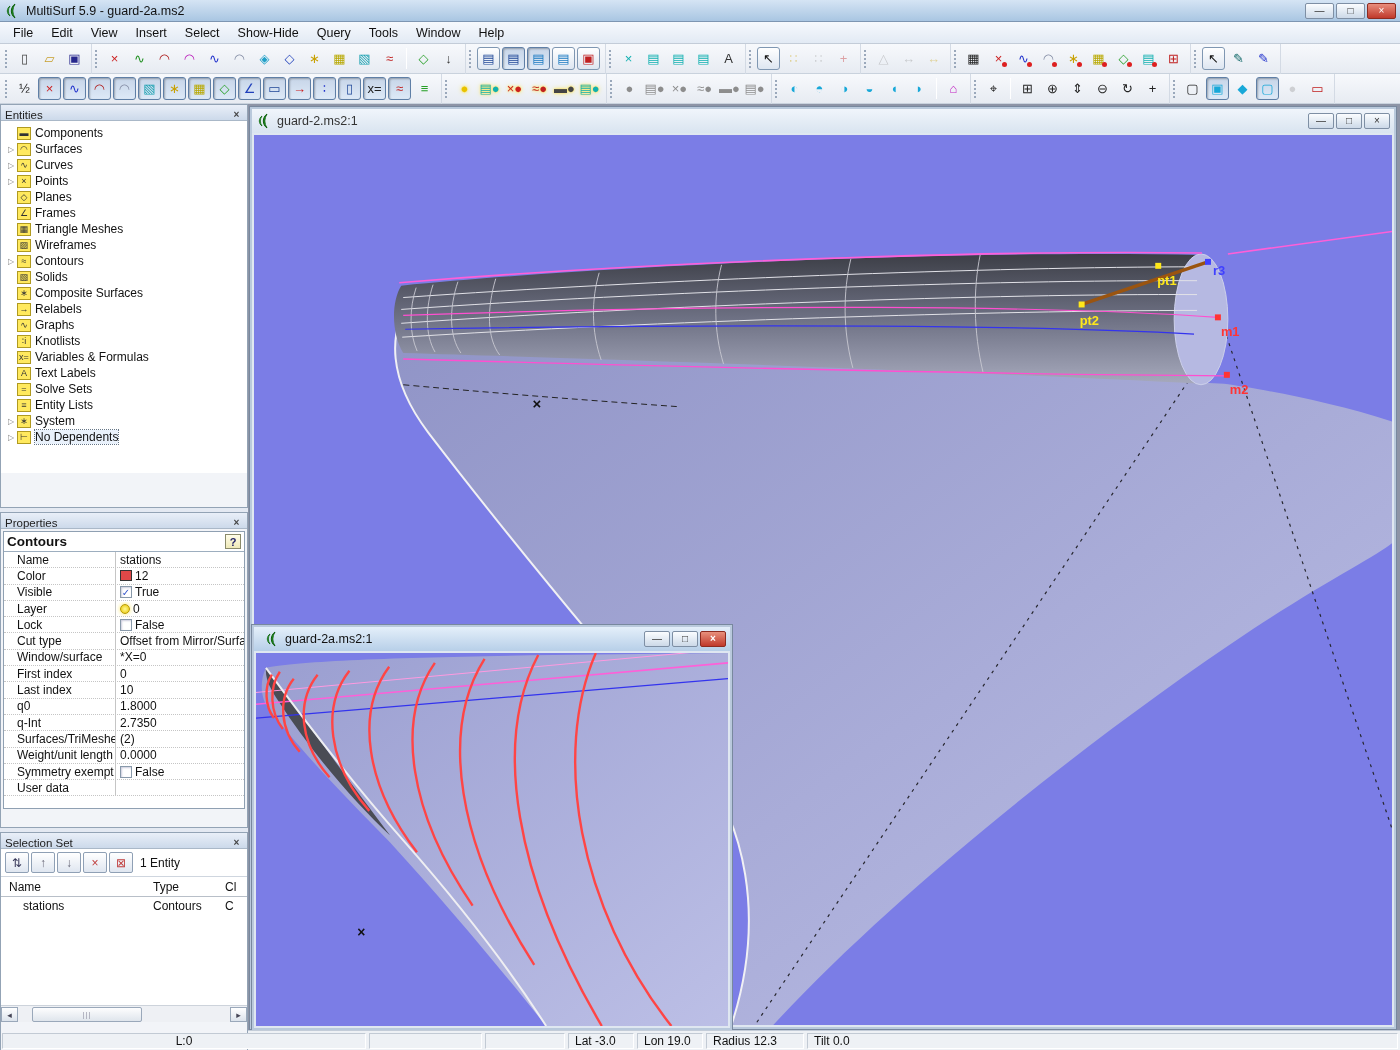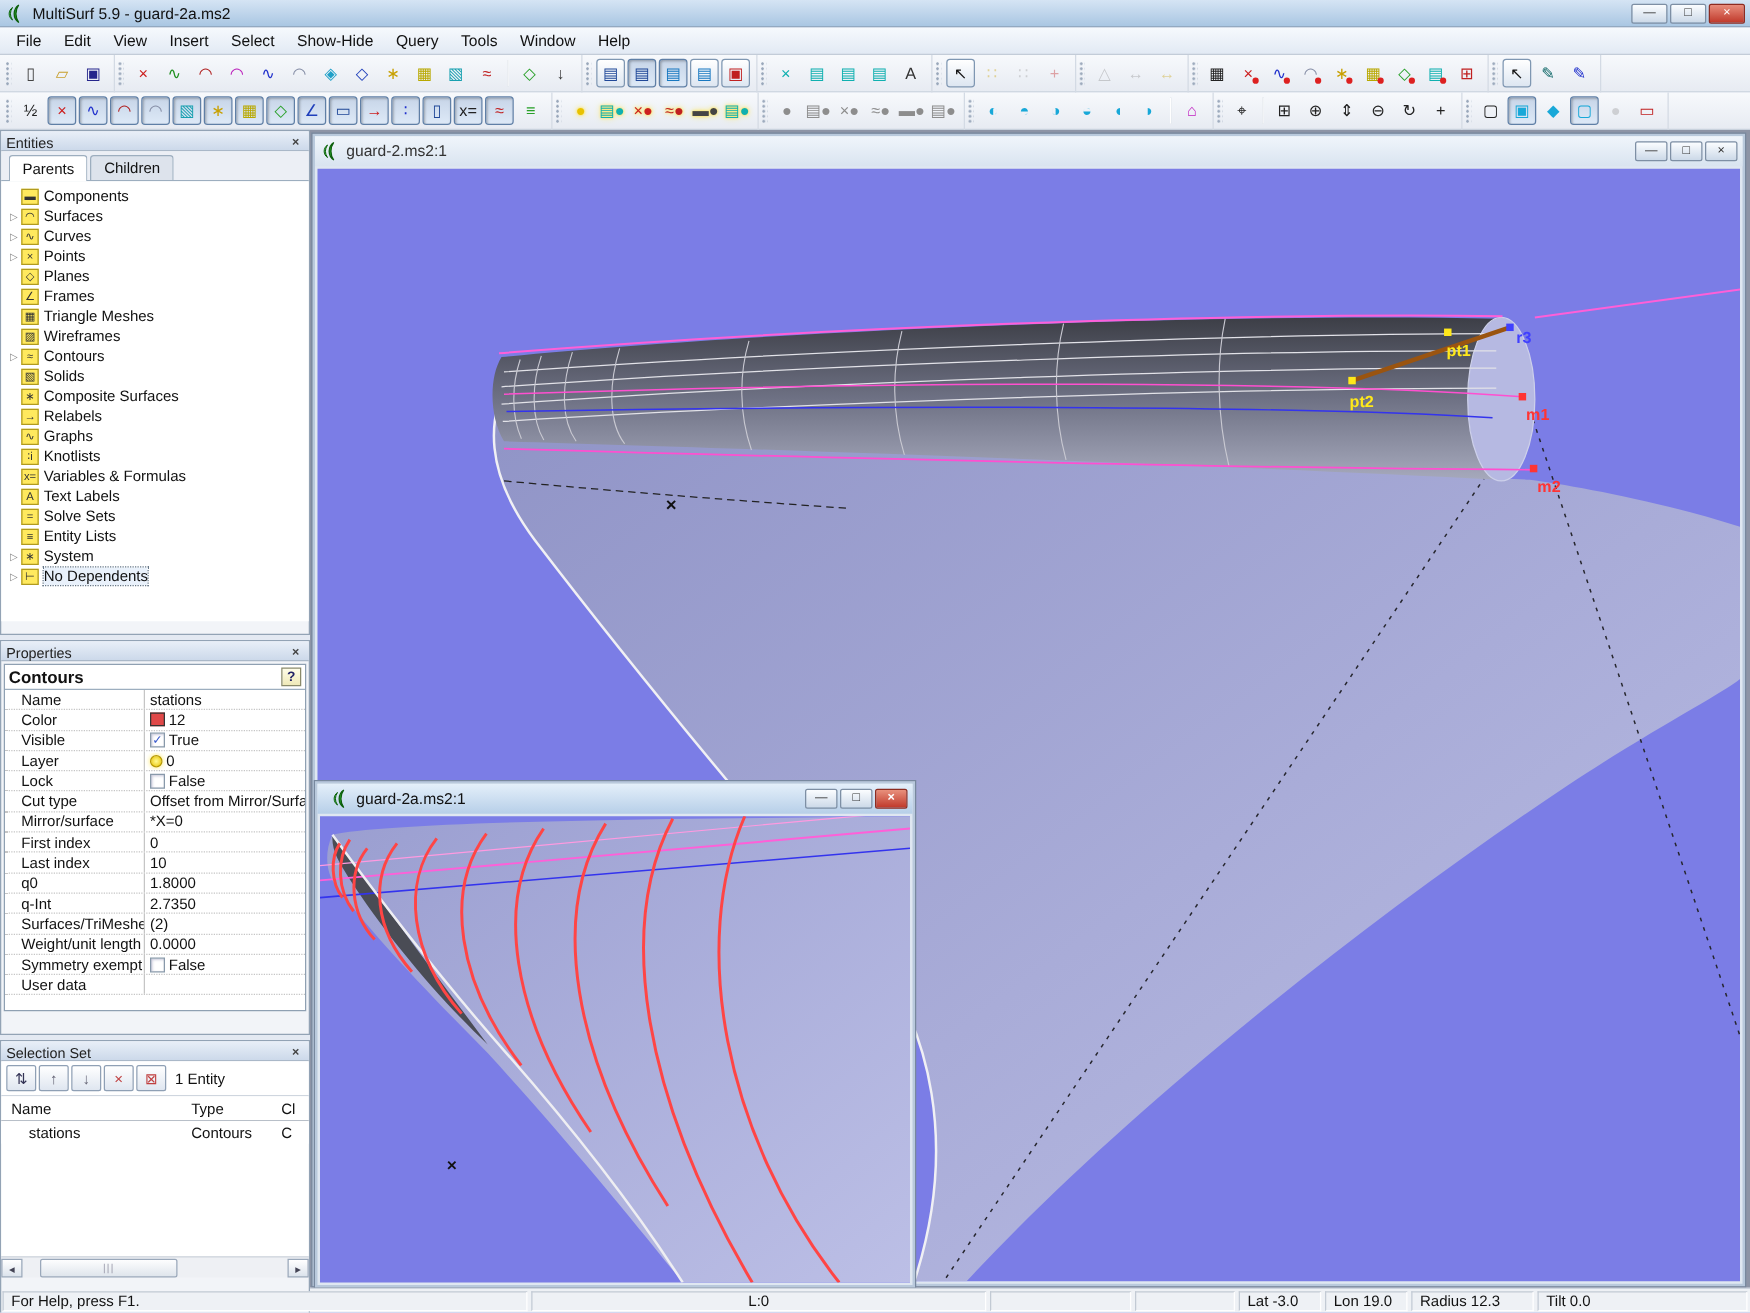--- a/index.html
+++ b/index.html
@@ -462,24 +462,20 @@
 
 <div class="workspace">
 
   <div class="dock">
 
     <div class="panel entities">
       <div class="ptitle">
           <span>Entities</span>
         <span class="pclose">×</span>
         </div>
-      <div class="tabs">
-        <span class="tab active">Parents</span>
-        <span class="tab">Children</span>
-      </div>
       <div class="tree">
           <div class="tree-row">
             <span class="expander"></span>
             <span class="tree-icon">▬</span>
             <span class="tree-label">Components</span>
           </div>
           <div class="tree-row">
             <span class="expander">▷</span>
             <span class="tree-icon">◠</span>
             <span class="tree-label">Surfaces</span>
@@ -622,21 +618,21 @@
                 <span class="prop-text">False</span>
               </span>
             </div>
             <div class="prop-row">
               <span class="prop-label">Cut type</span>
               <span class="prop-value">
                 <span class="prop-text">Offset from Mirror/Surface</span>
               </span>
             </div>
             <div class="prop-row">
-              <span class="prop-label">Mirror/surface</span>
+              <span class="prop-label">Window/surface</span>
               <span class="prop-value">
                 <span class="prop-text">*X=0</span>
               </span>
             </div>
             <div class="prop-row">
               <span class="prop-label">First index</span>
               <span class="prop-value">
                 <span class="prop-text">0</span>
               </span>
             </div>
@@ -832,23 +828,20 @@
           </g>
           <text x="102" y="288" fill="#111" font-size="14" font-weight="bold" font-family="Liberation Sans, sans-serif">×</text>
         </svg>
       </div>
     </div>
 
   </div>
 </div>
 
 <div class="statusbar">
-  <div class="sseg" style="width:420px">
-      <span>For Help, press F1.</span>
-    </div>
   <div class="sseg center" style="width:364px">
       <span>L:0</span>
     </div>
   <div class="sseg" style="width:113px"></div>
   <div class="sseg" style="width:80px"></div>
   <div class="sseg" style="width:66px">
       <span>Lat -3.0</span>
     </div>
   <div class="sseg" style="width:66px">
       <span>Lon 19.0</span>

